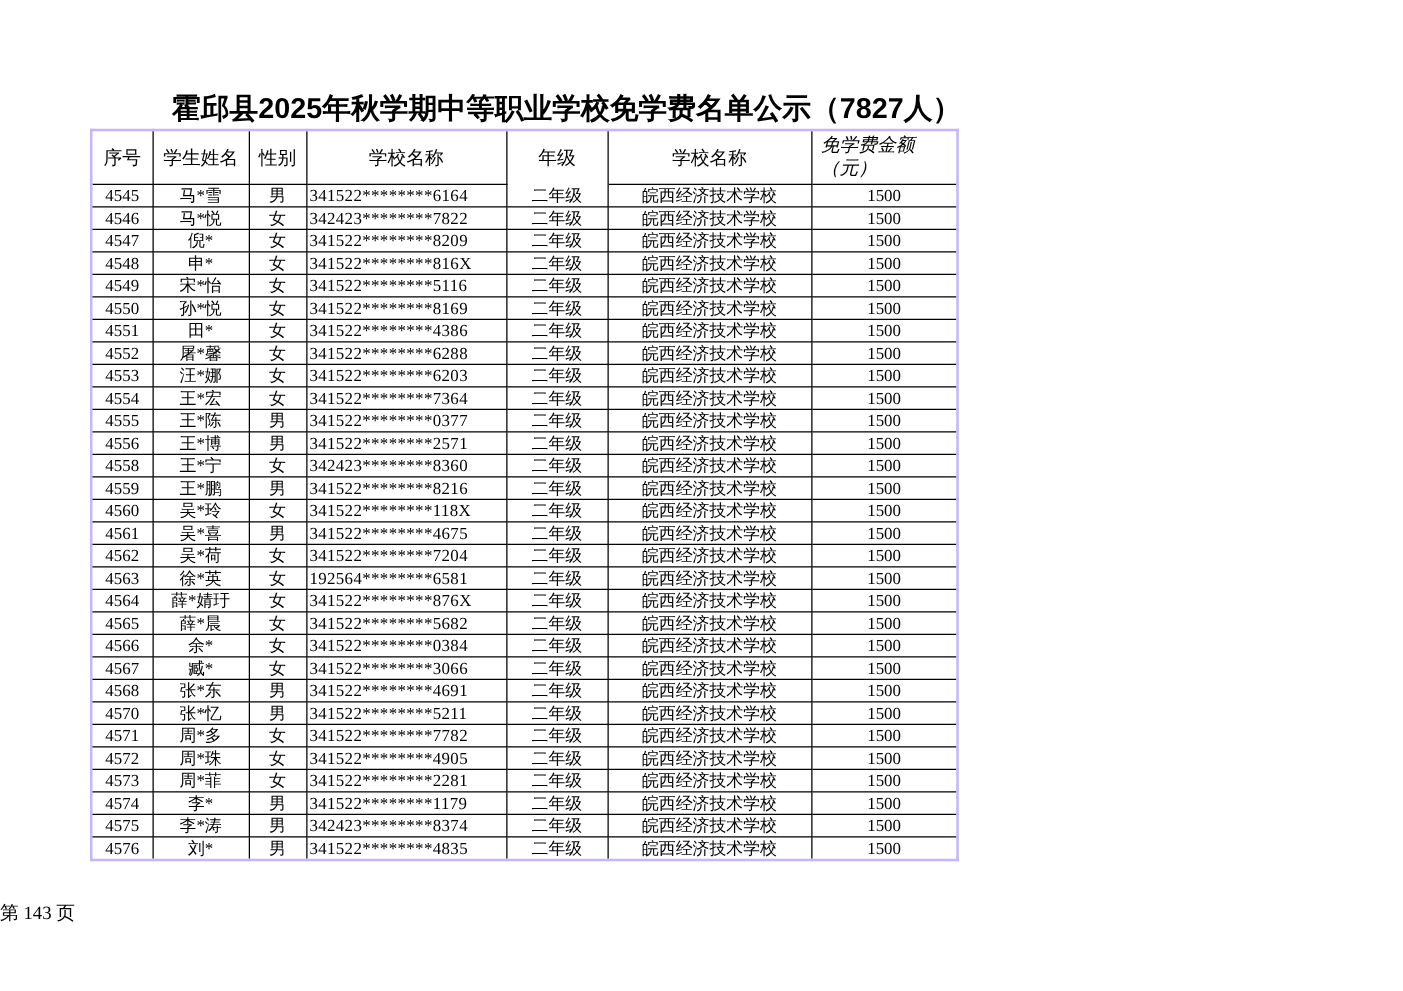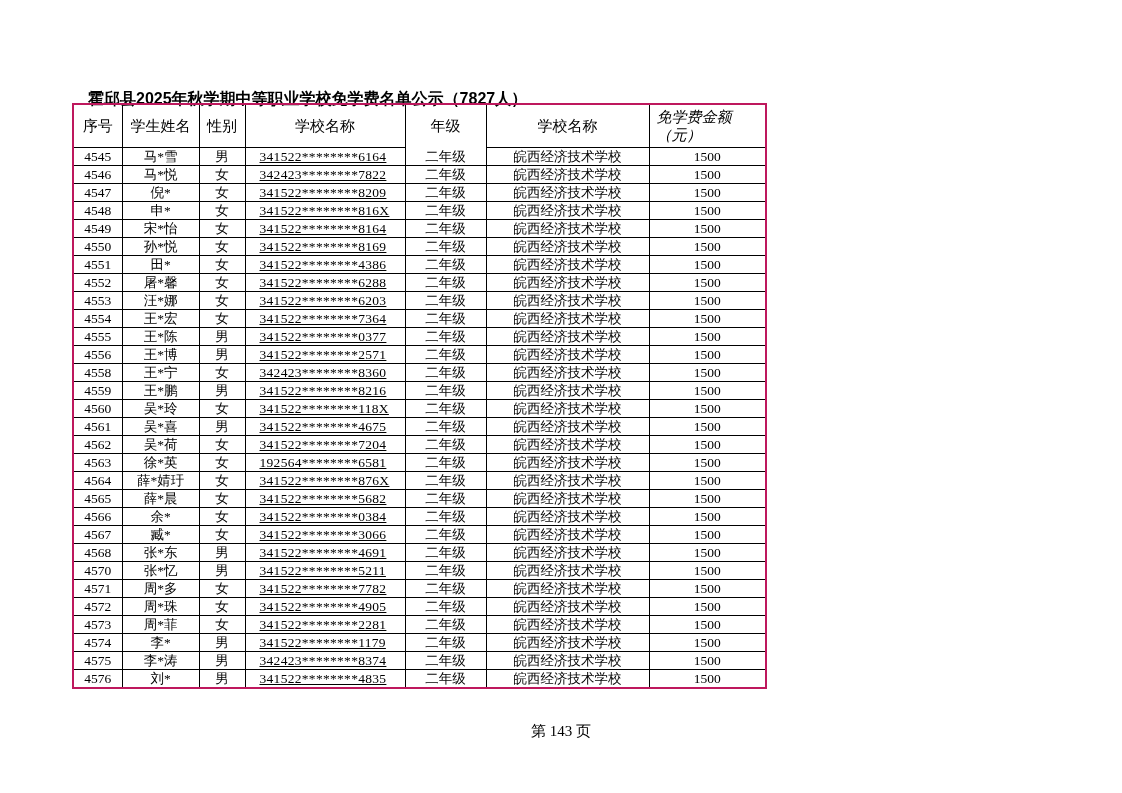--- a/index.html
+++ b/index.html
@@ -12,36 +12,36 @@
     width: 1122px;
     height: 793px;
     font-family: "Liberation Serif", serif;
     color: #000;
   }
   .title {
     position: absolute;
     left: 72px;
     top: 69px;
     width: 693px;
-    margin: 16px;
-    text-align: left;
-    font-size: 16px;
+    margin: 4px;
+    text-align: right;
+    font-size: 23px;
     line-height: 27px;
     font-weight: 700;
     font-family: "Liberation Sans", sans-serif;
     white-space: nowrap;
   }
   table.roster {
     position: absolute;
     left: 72px;
     top: 103px;
     width: 693px;
     border-collapse: collapse;
     table-layout: fixed;
-    border: 2px solid #be185d;
+    border: 2px solid #c4b5fd;
   }
   table.roster th,
   table.roster td {
     border: 1px solid #000;
     padding: 0;
     text-align: center;
     vertical-align: middle;
     font-weight: 400;
     white-space: nowrap;
     overflow: hidden;
@@ -66,30 +66,28 @@
     font-size: 15px;
     font-style: italic;
   }
   tbody td {
     height: 17px;
     line-height: 17px;
     font-size: 13.5px;
   }
   tbody td.col3 {
     text-align: left;
-    padding-left: 14px;
+    padding-left: 2px;
     letter-spacing: 0.3px;
-    text-decoration: underline;
   }
   .footer {
     position: absolute;
     left: 0;
     top: 723px;
     width: 1122px;
-    text-align: center;
     font-size: 15px;
     line-height: 16px;
   }
 </style>
 </head>
 <body>
 
 <div>
 
   <h1 class="title">霍邱县2025年秋学期中等职业学校免学费名单公示（7827人）</h1>
@@ -152,21 +150,21 @@
           <td class="col2">女</td>
           <td class="col3">341522********816X</td>
           <td class="col4">二年级</td>
           <td class="col5">皖西经济技术学校</td>
           <td class="col6">1500</td>
         </tr>
         <tr>
           <td class="col0">4549</td>
           <td class="col1">宋*怡</td>
           <td class="col2">女</td>
-          <td class="col3">341522********8164</td>
+          <td class="col3">341522********5116</td>
           <td class="col4">二年级</td>
           <td class="col5">皖西经济技术学校</td>
           <td class="col6">1500</td>
         </tr>
         <tr>
           <td class="col0">4550</td>
           <td class="col1">孙*悦</td>
           <td class="col2">女</td>
           <td class="col3">341522********8169</td>
           <td class="col4">二年级</td>

